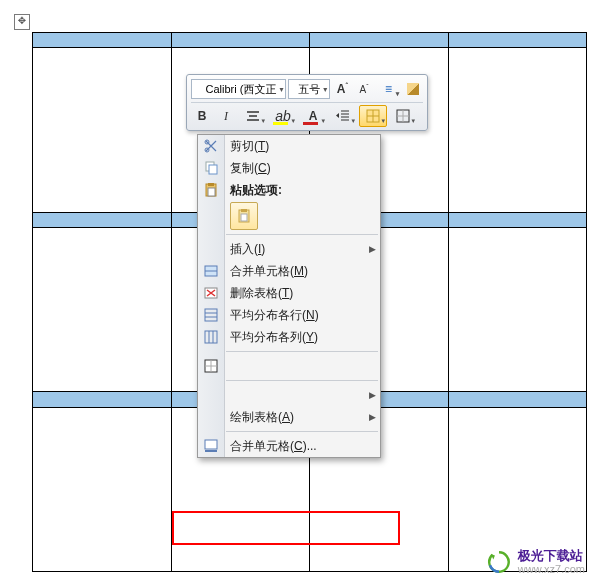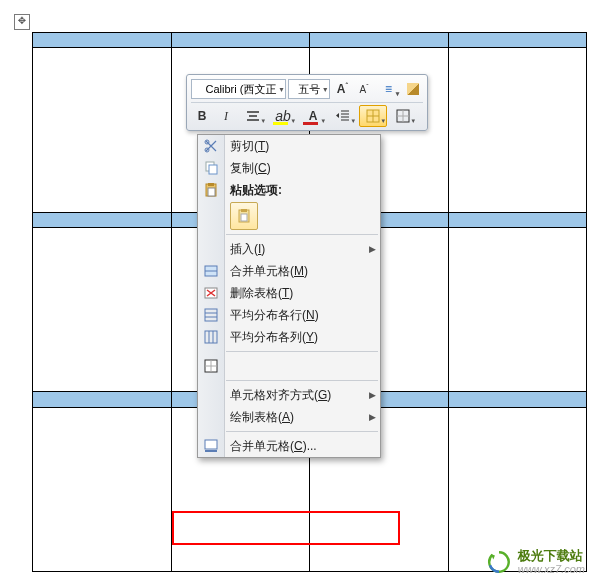--- a/index.html
+++ b/index.html
@@ -213,22 +213,22 @@
     font-size: 11px;
     line-height: 1.1;
   }
   .watermark .logo {
     width: 26px; height: 26px;
     border-radius: 50%;
     position: relative;
   }
   .watermark .logo svg { width:26px; height:26px; }
   .watermark .txt { text-align: left; }
-  .watermark .txt .cn { color:#4d7c0f; font-size:13px; font-weight:bold;}
-  .watermark .txt .url { color:#aaa;font-style:italic; }
+  .watermark .txt .cn { color:#4c1d95; font-size:13px; font-weight:bold;}
+  .watermark .txt .url { color:#aaa; }
   
   .ico16 { width:16px; height:16px; }
 </style>
 </head>
 <body>
 
 <div class="canvas">
 
   <div class="move-handle">✥</div>
 
@@ -437,21 +437,20 @@
         <svg class="ico16" viewBox="0 0 16 16">
             <rect x="2" y="2" width="12" height="12" fill="#fff" stroke="#333"></rect>
             <path stroke="#aaa" d="M2 8h12M8 2v12"></path>
           </svg>
       </span>
     </div>
 
     <div class="menu-sep"></div>
 
     <div class="menu-item">
-      <span><span>单元格对齐方式(</span><span class="underline">G</span><span>)</span></span>
       <span class="arrow-r">▶</span>
     </div>
 
     <div class="menu-item">
       <span><span>绘制表格(</span><span class="underline">A</span><span>)</span></span>
       <span class="arrow-r">▶</span>
     </div>
 
     <div class="menu-sep"></div>
 

